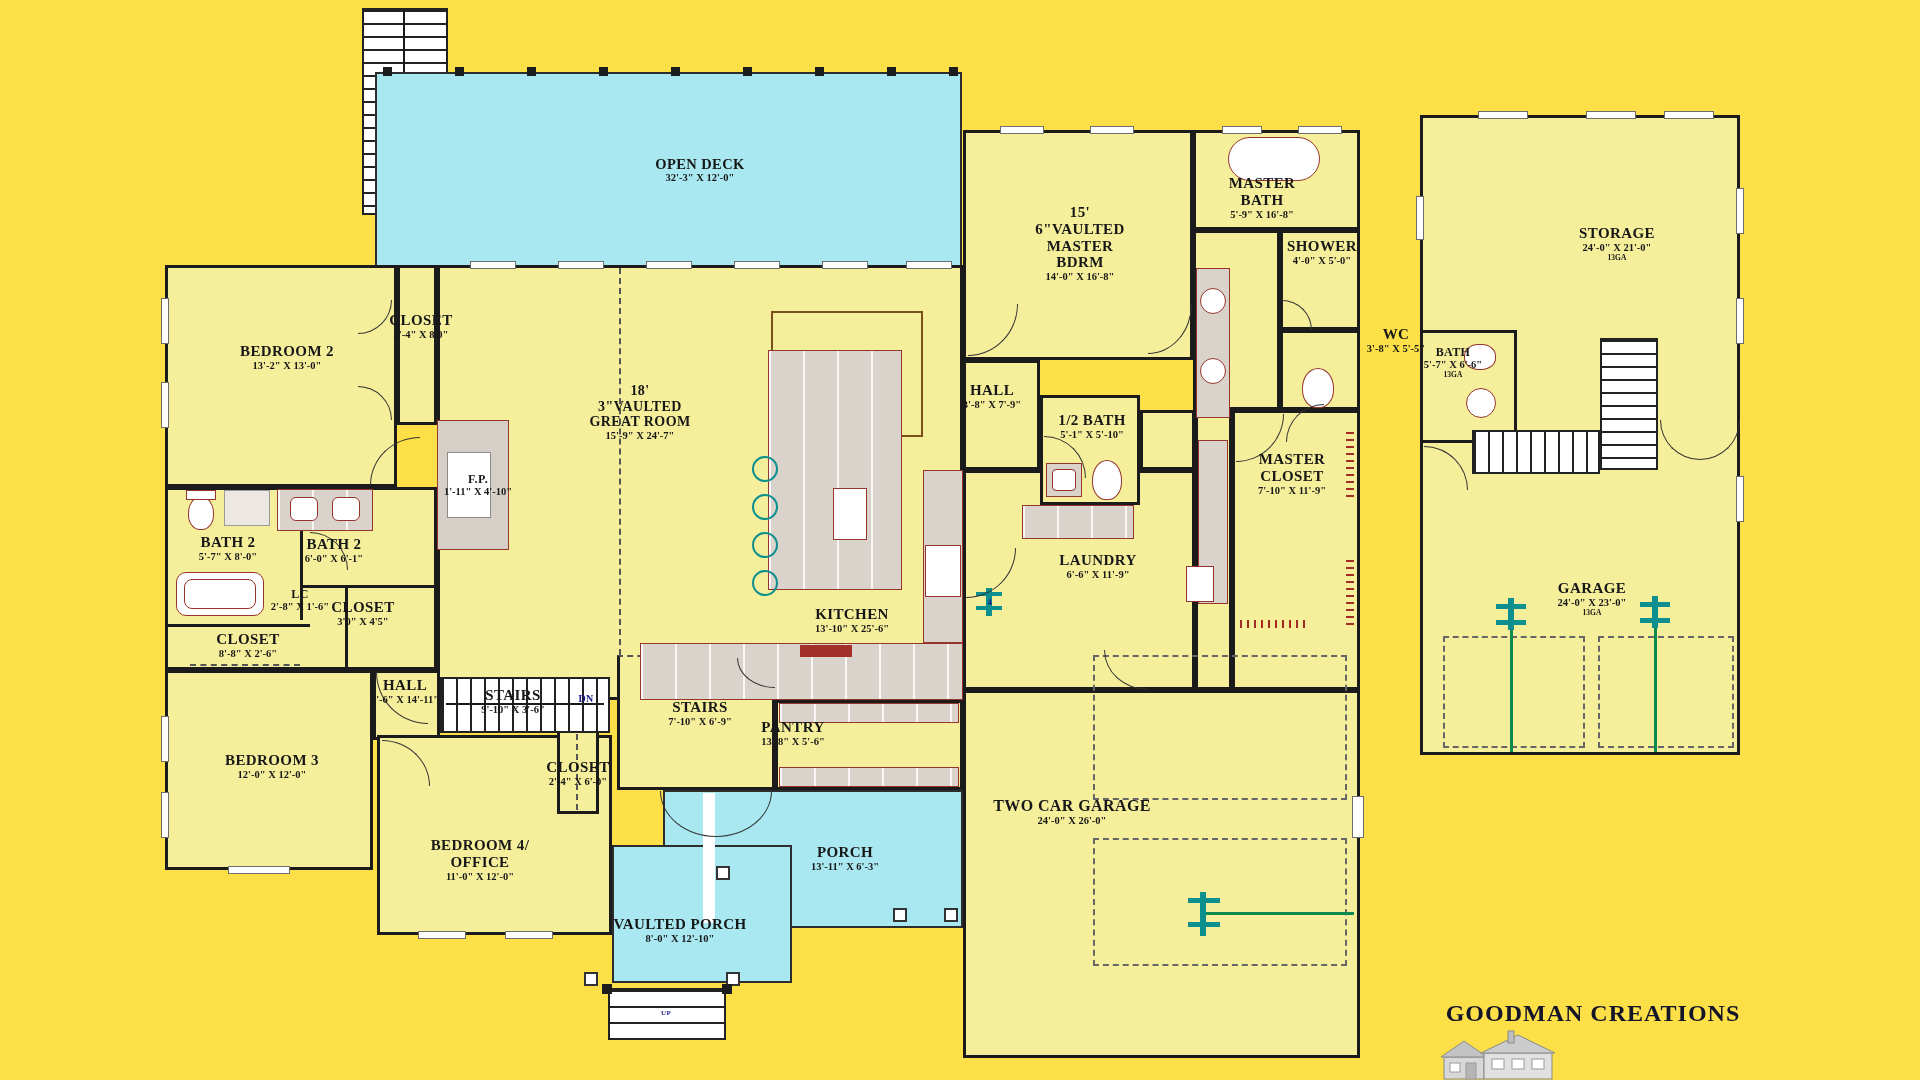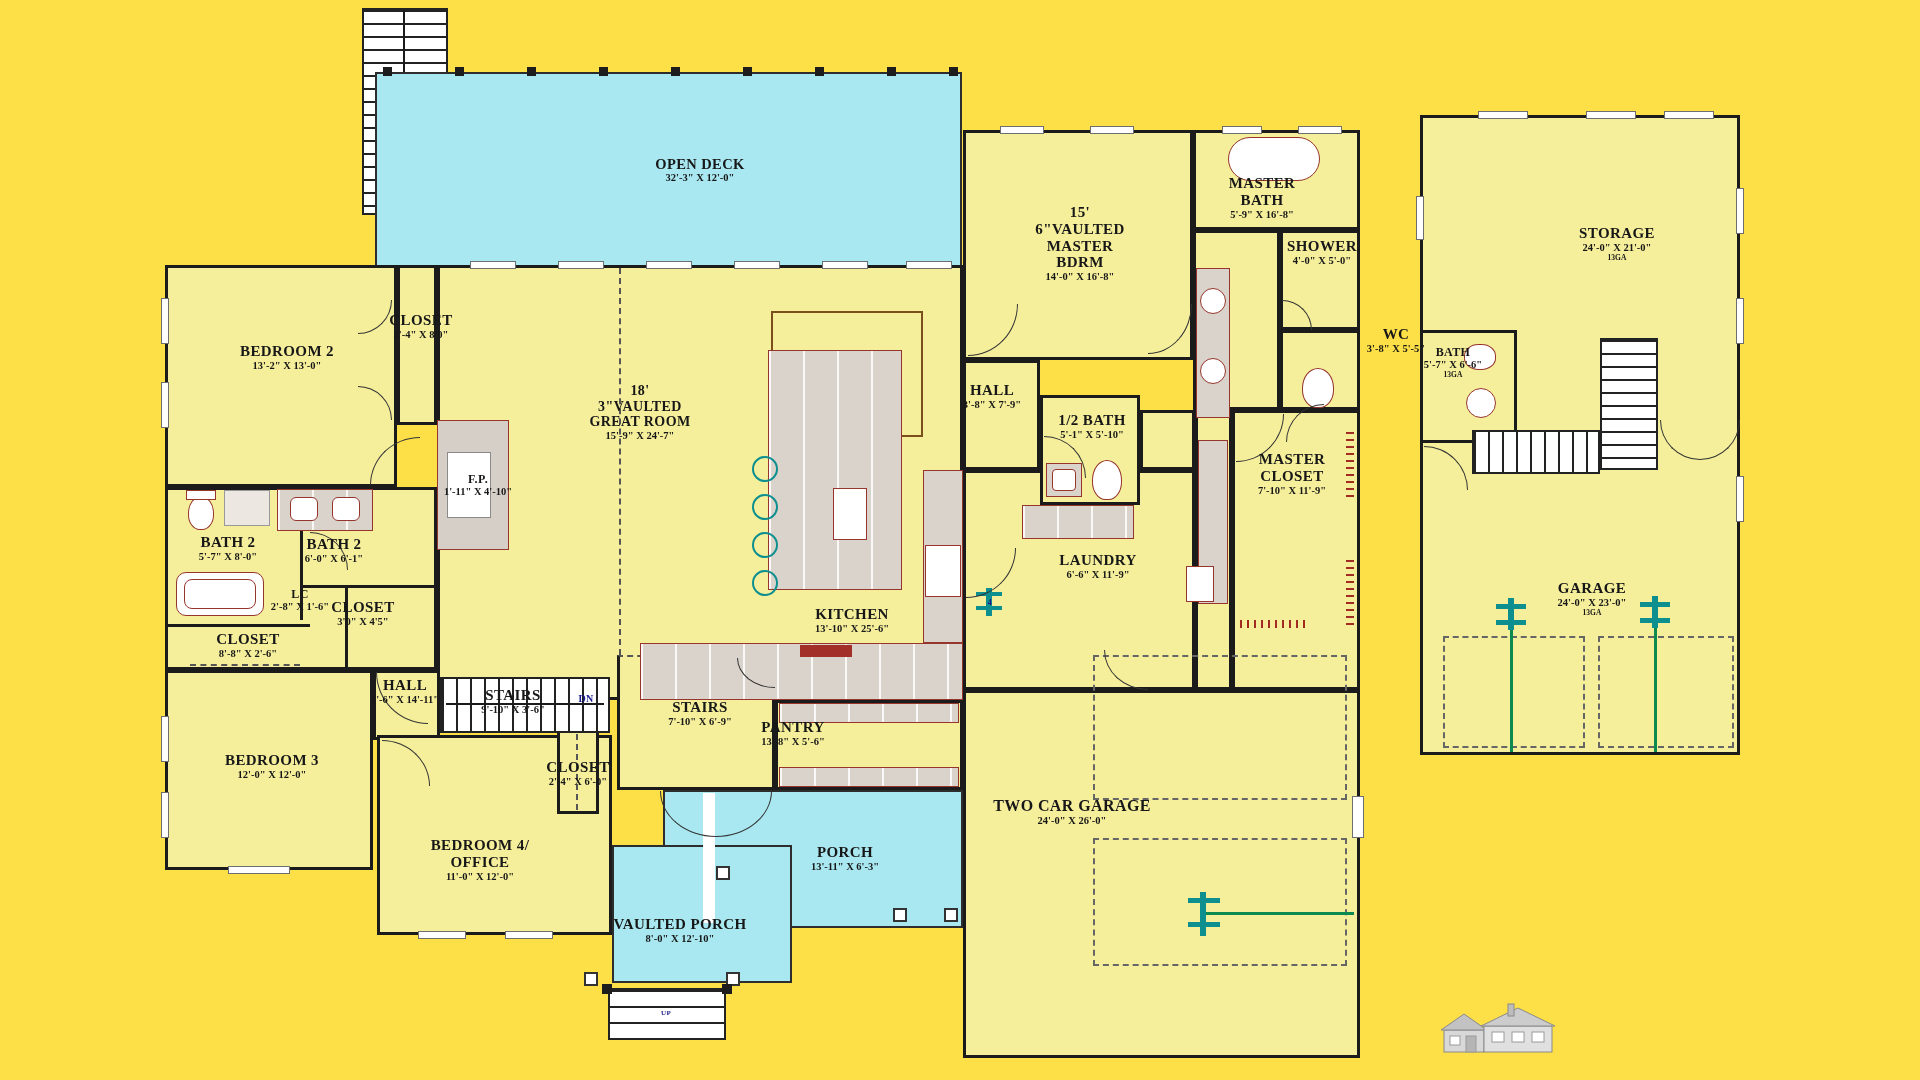--- a/index.html
+++ b/index.html
@@ -371,20 +371,21 @@
       </div>
       <div class="lbl" style="left: 666px; top: 1014px; color: rgb(26, 26, 140);">
         <span class="n" style="font-size: 7px;">UP</span>
       </div>
       <div class="lbl" style="left: 990px; top: 603px; color: rgb(26, 26, 140);">
         <span class="n" style="font-size: 8px;">4</span>
       </div>
     </div>
 
   <div class="logo">
+    <div class="logo-title">GOODMAN CREATIONS</div>
     <div class="logo-rows">
       <svg width="120" height="52" viewBox="0 0 120 52">
         <rect x="6" y="28" width="40" height="22" fill="#d8d8d8" stroke="#8a8a8a"></rect>
         <path d="M3 28 L26 12 L49 28 Z" fill="#c2c2c2" stroke="#8a8a8a"></path>
         <rect x="46" y="24" width="68" height="26" fill="#e0e0e0" stroke="#8a8a8a"></rect>
         <path d="M43 24 L80 6 L117 24 Z" fill="#cccccc" stroke="#8a8a8a"></path>
         <rect x="70" y="2" width="6" height="12" fill="#bdbdbd" stroke="#8a8a8a"></rect>
         <rect x="12" y="34" width="10" height="9" fill="#fff" stroke="#9a9a9a"></rect>
         <rect x="28" y="34" width="10" height="16" fill="#b5b5b5" stroke="#9a9a9a"></rect>
         <rect x="54" y="30" width="12" height="10" fill="#fff" stroke="#9a9a9a"></rect>

